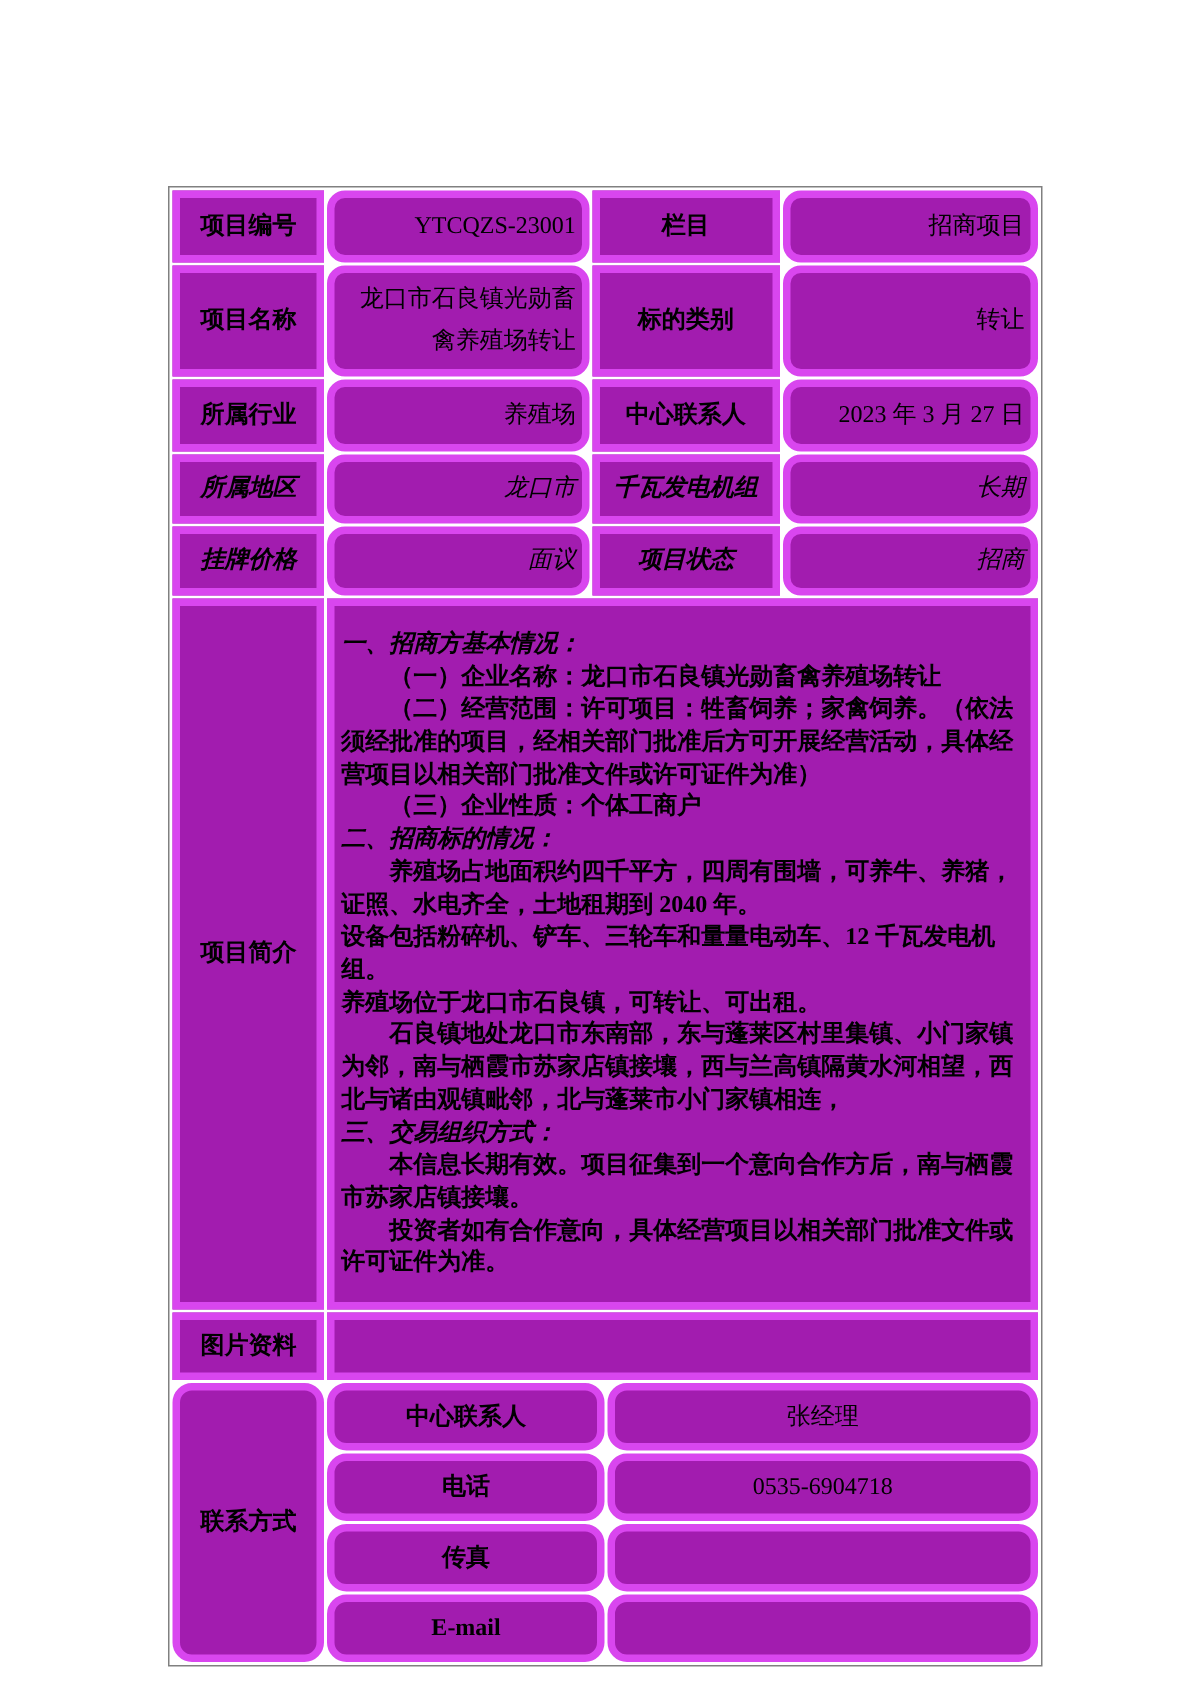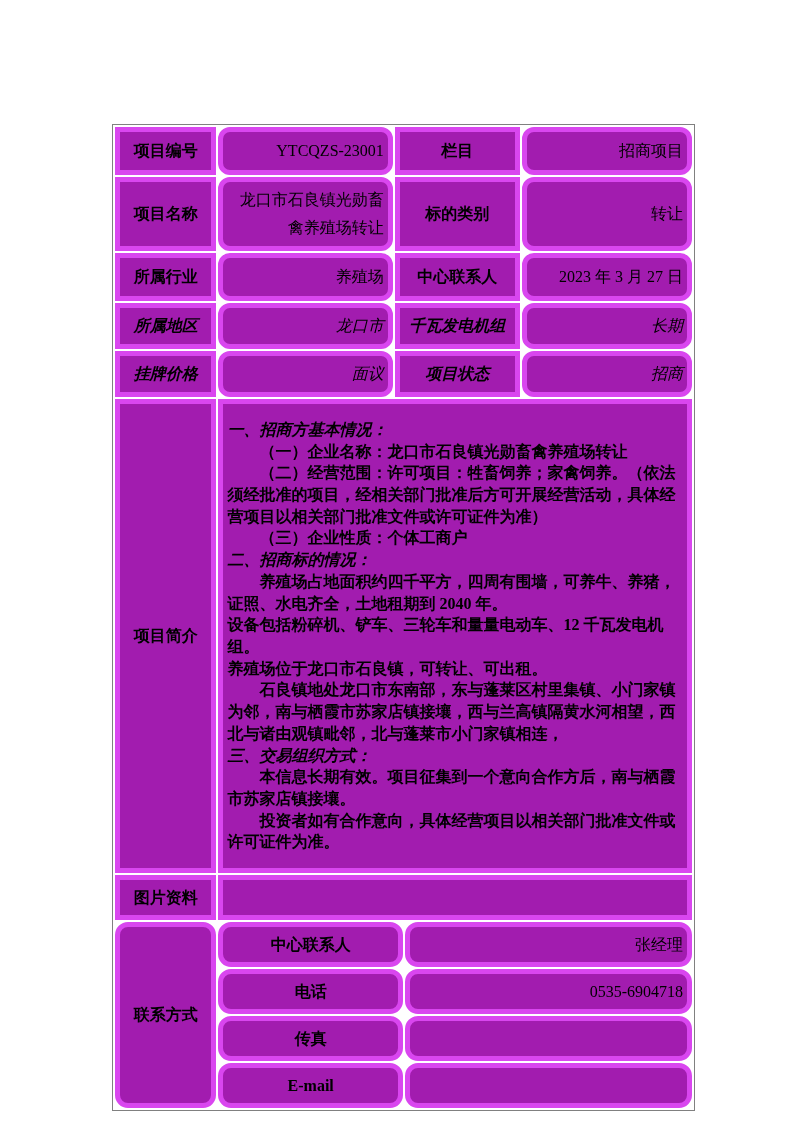--- a/index.html
+++ b/index.html
@@ -45,21 +45,21 @@
   }
   td.lbl {
     font-weight: bold;
     text-align: center;
   }
   td.val {
     text-align: right;
     border-radius: 12px;
   }
   td.val-left {
-    text-align: right;
+    text-align: center;
     padding-left: 9px;
   }
   
   tr.r-std td   { height: 32px; font-style: italic; }
   tr.r-first td { height: 34px; }
   tr.r-name td  { height: 60px; }
   tr.r-intro td { height: 460px; }
   tr.r-pic td   { height: 31px; margin-left: 20px; }
   tr.r-contact td { height: 31px; border-radius: 13px; }
   

